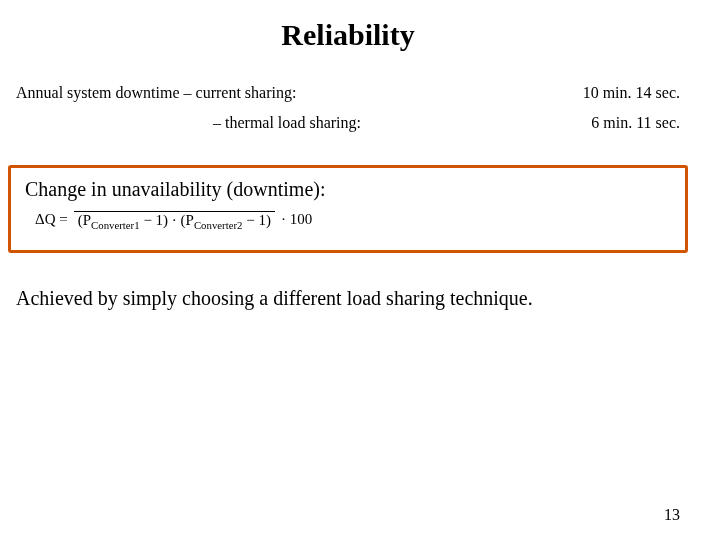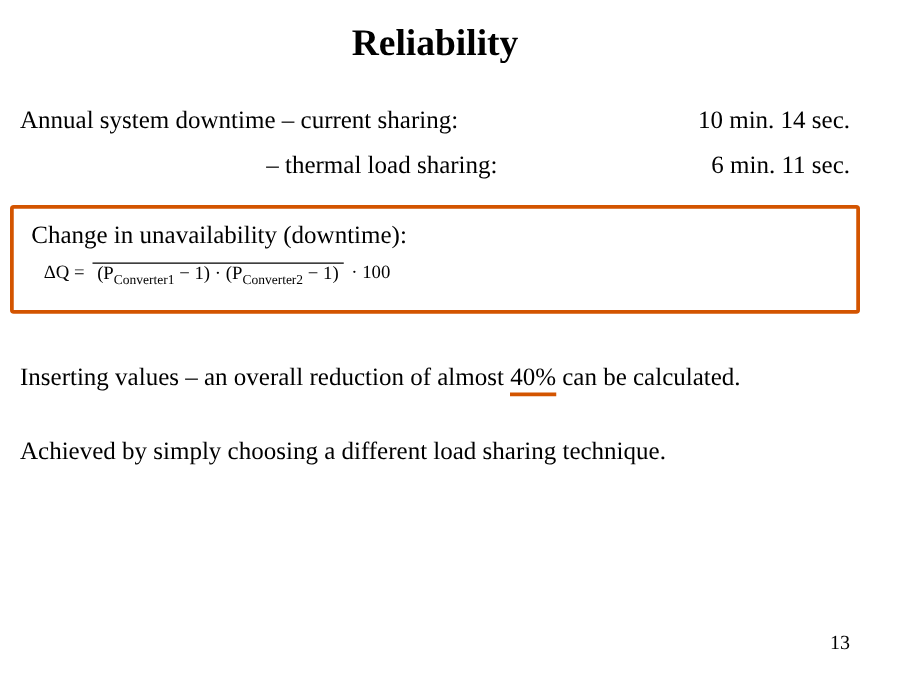--- a/index.html
+++ b/index.html
@@ -22,42 +22,42 @@
   }
   .title {
     text-align: center;
     font-size: 30px;
     font-weight: bold;
     margin: 0 0 28px 0;
   }
   .row {
     display: flex;
     justify-content: center;
-    font-size: 20px;
+    font-size: 16px;
     line-height: 1.6;
   }
   .row .left {
     flex: 1;
   }
   .row .right {
     white-space: nowrap;
     font-weight: normal;
     text-align: right;
     padding-left: 20px;
   }
   .row.indent .left {
     padding-left: 197px;
   }
   .spacer-sm { height: 4px; }
 
   .callout {
     border: 3px solid #d35400;
     border-radius: 3px;
     padding: 10px 14px 18px 14px;
-    margin: 16px -8px 0 -8px;
+    margin: 30px -8px 0 -8px;
   }
   .callout-title {
     font-size: 20px;
     margin-bottom: 10px;
   }
   .eq {
     font-size: 15px;
     display: flex;
     align-items: flex-start;
     gap: 6px;
@@ -129,20 +129,17 @@
     <div class="eq">
       <span>ΔQ =</span>
       <span class="frac">
         <span class="bar"></span>
         <span class="den">(P<sub>Converter1</sub> − 1) · (P<sub>Converter2</sub> − 1)</span>
       </span>
       <span>· 100</span>
     </div>
   </div>
 
-  <p class="para">
-    <span>Inserting values – an overall reduction of almost </span><span class="hl">40%</span><span> can be calculated.</span>
-  </p>
 
   <p class="para second">Achieved by simply choosing a different load sharing technique.</p>
 
   <div class="pagenum">13</div>
 </div>
 
 </body></html>

